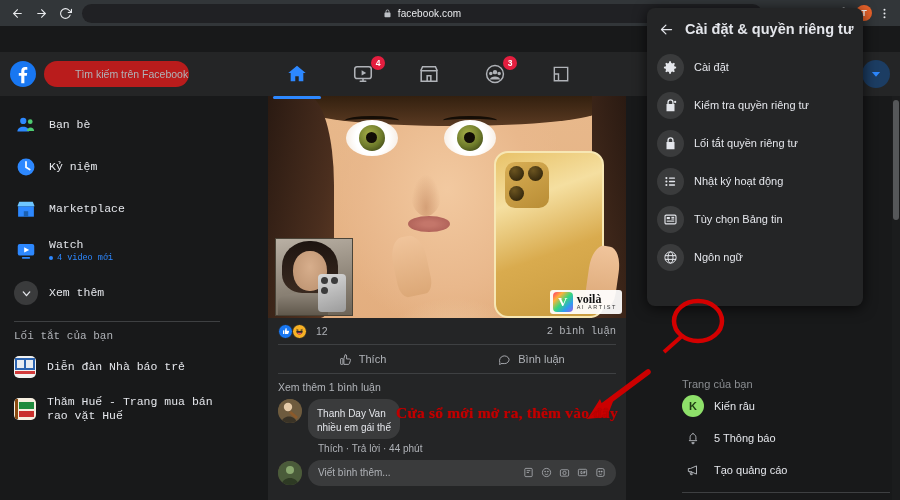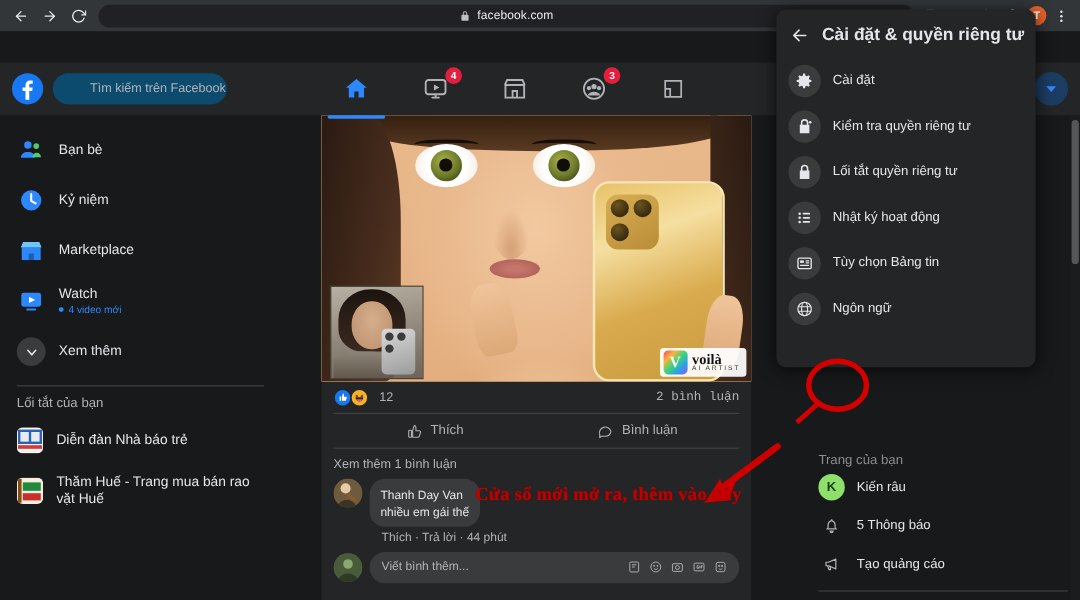--- a/index.html
+++ b/index.html
@@ -56,21 +56,21 @@
   .fb-header {
     position: absolute; top: 52px; left: 0; width: 900px; height: 44px;
     background: #242526; display: flex; align-items: center; padding: 0 10px;
     z-index: 5;
   }
   .fb-logo {
     width: 26px; height: 26px; border-radius: 50%; background: #1877f2;
     display: flex; align-items: center; justify-content: center; flex: 0 0 auto;
   }
   .fb-search {
-    height: 26px; background: #0c4a6e; border-radius: 13px; display: flex; align-items: center;
+    height: 26px; background: #b91c1c; border-radius: 13px; display: flex; align-items: center;
     padding: 0 10px; margin-left: 8px; width: 145px; gap: 21px;
   }
   .fb-search .ph { font-size: 10.5px; color: #b0b3b8; white-space: nowrap; }
   .fb-nav { position: absolute; left: 282px; display: flex; align-items: center; gap: 36px; }
   .nav-item { position: relative; width: 30px; height: 30px; display: flex; align-items: center; justify-content: center; }
   .nav-item.active::after {
     content: ""; position: absolute; bottom: -10px; left: -9px; width: 48px; height: 3px;
     background: #2d88ff; border-radius: 2px;
   }
   .badge {
@@ -88,21 +88,21 @@
   .circ-btn {
     width: 28px; height: 28px; border-radius: 50%; background: #3a3b3c;
     display: flex; align-items: center; justify-content: center; color: #e4e6eb;
   }
   .circ-btn.act { background: #1c3d63; }
 
   
   .fb-body { position: absolute; top: 96px; left: 0; width: 900px; height: 404px; }
 
   
-  .sidebar { position: absolute; top: 0; left: 0; width: 232px; height: 404px; padding: 8px 8px 0 10px; }
+  .sidebar { position: absolute; top: 0; left: 0; width: 232px; height: 404px; padding: 8px 8px 0 10px; font-family: Liberation Mono, monospace; }
   .side-row { display: flex; align-items: center; gap: 11px; height: 42px; padding: 0 4px; border-radius: 7px; }
   .side-ico { width: 24px; height: 24px; flex: 0 0 auto; display: flex; align-items: center; justify-content: center; }
   .side-txt { display: flex; flex-direction: column; justify-content: center; }
   .side-label { font-size: 11.5px; color: #e4e6eb; line-height: 1.25; }
   .side-sub { font-size: 8.5px; color: #2d88ff; display: flex; align-items: center; gap: 4px; line-height: 1.3; }
   .side-sub .dot { width: 4px; height: 4px; border-radius: 50%; background: #2d88ff; display: inline-block; }
   .chev-circle { width: 24px; height: 24px; border-radius: 50%; background: #3a3b3c;
     display: flex; align-items: center; justify-content: center; color: #e4e6eb; }
   .side-sep { height: 1px; background: #3e4042; margin: 7px 4px 6px 4px; }
   .side-head { font-size: 11px; color: #b0b3b8; padding: 2px 4px 4px; }

